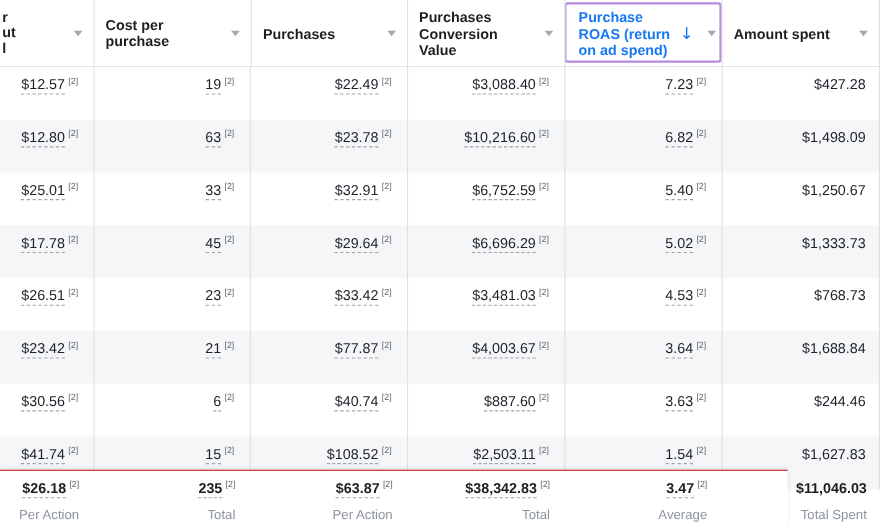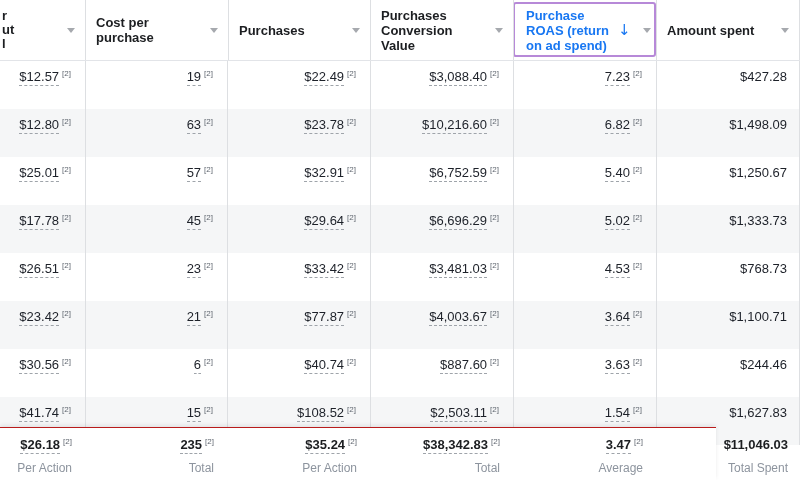--- a/index.html
+++ b/index.html
@@ -133,21 +133,21 @@
       <div class="row">
         <div class="cell c0"><span class="val u">$12.80</span><span class="sup">[2]</span></div>
         <div class="cell c1"><span class="val u">63</span><span class="sup">[2]</span></div>
         <div class="cell c2"><span class="val u">$23.78</span><span class="sup">[2]</span></div>
         <div class="cell c3"><span class="val u">$10,216.60</span><span class="sup">[2]</span></div>
         <div class="cell c4"><span class="val u">6.82</span><span class="sup">[2]</span></div>
         <div class="cell c5"><span class="val">$1,498.09</span></div>
       </div>
       <div class="row">
         <div class="cell c0"><span class="val u">$25.01</span><span class="sup">[2]</span></div>
-        <div class="cell c1"><span class="val u">57</span><span class="sup">[2]</span></div>
+        <div class="cell c1"><span class="val u">33</span><span class="sup">[2]</span></div>
         <div class="cell c2"><span class="val u">$32.91</span><span class="sup">[2]</span></div>
         <div class="cell c3"><span class="val u">$6,752.59</span><span class="sup">[2]</span></div>
         <div class="cell c4"><span class="val u">5.40</span><span class="sup">[2]</span></div>
         <div class="cell c5"><span class="val">$1,250.67</span></div>
       </div>
       <div class="row">
         <div class="cell c0"><span class="val u">$17.78</span><span class="sup">[2]</span></div>
         <div class="cell c1"><span class="val u">45</span><span class="sup">[2]</span></div>
         <div class="cell c2"><span class="val u">$29.64</span><span class="sup">[2]</span></div>
         <div class="cell c3"><span class="val u">$6,696.29</span><span class="sup">[2]</span></div>
@@ -161,21 +161,21 @@
         <div class="cell c3"><span class="val u">$3,481.03</span><span class="sup">[2]</span></div>
         <div class="cell c4"><span class="val u">4.53</span><span class="sup">[2]</span></div>
         <div class="cell c5"><span class="val">$768.73</span></div>
       </div>
       <div class="row">
         <div class="cell c0"><span class="val u">$23.42</span><span class="sup">[2]</span></div>
         <div class="cell c1"><span class="val u">21</span><span class="sup">[2]</span></div>
         <div class="cell c2"><span class="val u">$77.87</span><span class="sup">[2]</span></div>
         <div class="cell c3"><span class="val u">$4,003.67</span><span class="sup">[2]</span></div>
         <div class="cell c4"><span class="val u">3.64</span><span class="sup">[2]</span></div>
-        <div class="cell c5"><span class="val">$1,100.71</span></div>
+        <div class="cell c5"><span class="val">$1,688.84</span></div>
       </div>
       <div class="row">
         <div class="cell c0"><span class="val u">$30.56</span><span class="sup">[2]</span></div>
         <div class="cell c1"><span class="val u">6</span><span class="sup">[2]</span></div>
         <div class="cell c2"><span class="val u">$40.74</span><span class="sup">[2]</span></div>
         <div class="cell c3"><span class="val u">$887.60</span><span class="sup">[2]</span></div>
         <div class="cell c4"><span class="val u">3.63</span><span class="sup">[2]</span></div>
         <div class="cell c5"><span class="val">$244.46</span></div>
       </div>
       <div class="row">
@@ -190,21 +190,21 @@
   <div class="tfoot" id="tfoot">
       <div class="fcell c0">
         <div class="fline"><span class="fval u">$26.18</span><span class="sup">[2]</span></div>
         <div class="flabel">Per Action</div>
       </div>
       <div class="fcell c1">
         <div class="fline"><span class="fval u">235</span><span class="sup">[2]</span></div>
         <div class="flabel">Total</div>
       </div>
       <div class="fcell c2">
-        <div class="fline"><span class="fval u">$35.24</span><span class="sup">[2]</span></div>
+        <div class="fline"><span class="fval u">$63.87</span><span class="sup">[2]</span></div>
         <div class="flabel">Per Action</div>
       </div>
       <div class="fcell c3">
         <div class="fline"><span class="fval u">$38,342.83</span><span class="sup">[2]</span></div>
         <div class="flabel">Total</div>
       </div>
       <div class="fcell c4">
         <div class="fline"><span class="fval u">3.47</span><span class="sup">[2]</span></div>
         <div class="flabel">Average</div>
       </div>

